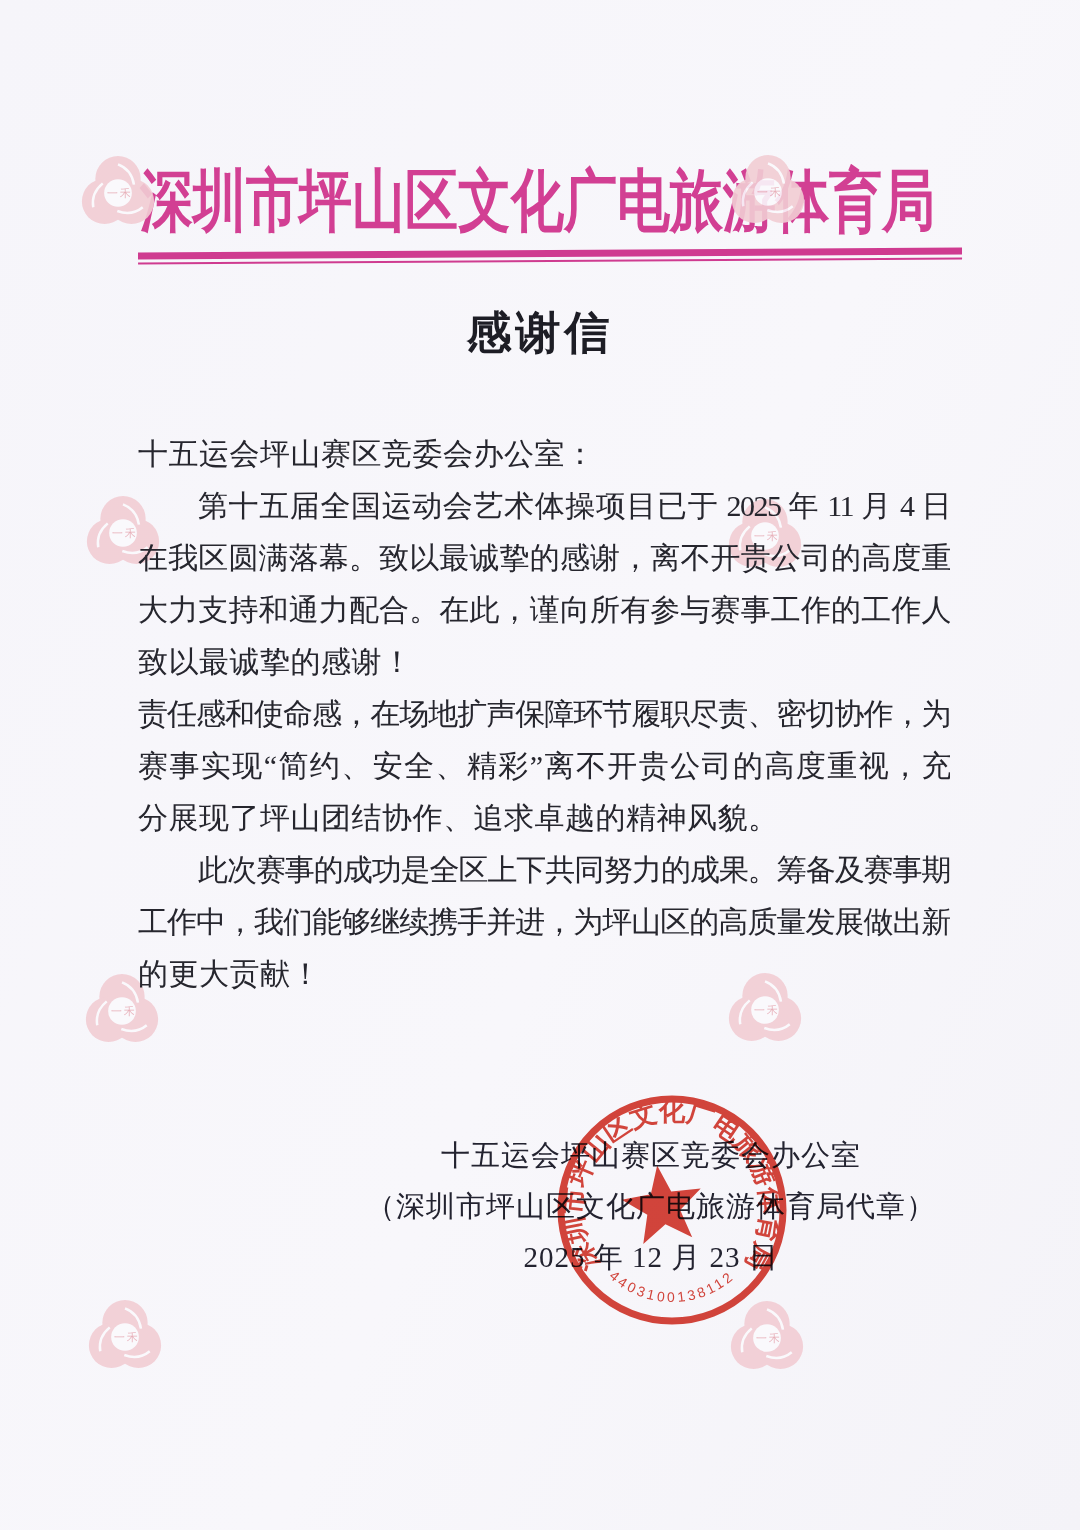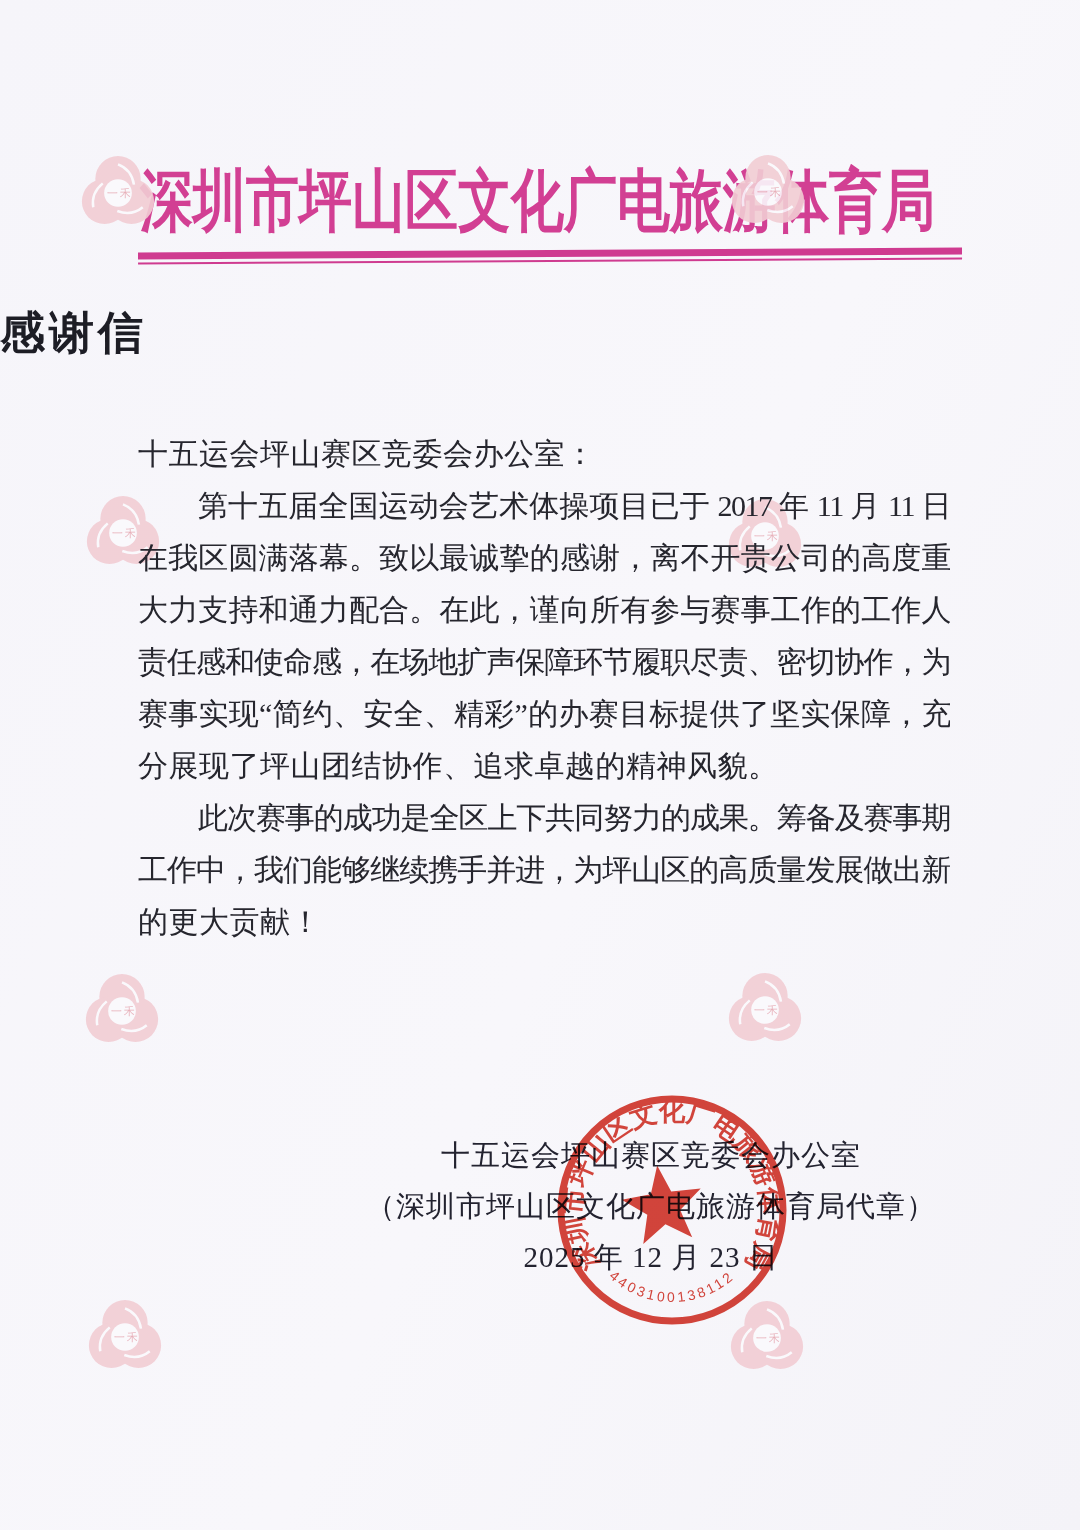--- a/index.html
+++ b/index.html
@@ -21,21 +21,21 @@
     position:absolute;left:138px;top:250px;width:824px;height:0;
     border-top:7px solid #cf3b90;
     transform:rotate(-0.35deg);
   }
   .head-rule::after{
     content:"";position:absolute;left:0;top:3px;width:100%;height:2px;
     background:#cf3b90;
   }
   
   .doc-title{
-    position:absolute;left:0;top:303px;width:1080px;
+    position:absolute;left:0;top:303px;width:1080px;text-align:center;
     font-size:45px;font-weight:bold;letter-spacing:4px;color:#1d1d25;
   }
   
   .body-block{
     position:absolute;left:138px;top:428px;width:812px;
     font-size:30px;line-height:52px;letter-spacing:-1.5px;
     z-index:2;
   }
   .line{
     text-align:justify;text-align-last:justify;
@@ -110,25 +110,26 @@
       <use href="#wmsym"></use>
     </svg>
 
   <div class="letterhead">深圳市坪山区文化广电旅游体育局</div>
   <div class="head-rule"></div>
 
   <div class="doc-title">感谢信</div>
 
   <div class="body-block">
     <div class="line salutation">十五运会坪山赛区竞委会办公室：</div>
-    <div class="line start">第十五届全国运动会艺术体操项目已于 2017 年 11 月 11 日</div>
+    <div class="line start">第十五届全国运动会艺术体操项目已于 2025 年 11 月 4 日</div>
     <div class="line">在我区圆满落幕。致以最诚挚的感谢，离不开贵公司的高度重视、</div>
     <div class="line">大力支持和通力配合。在此，谨向所有参与赛事工作的工作人员，</div>
+    <div class="line end">致以最诚挚的感谢！</div>
     <div class="line">责任感和使命感，在场地扩声保障环节履职尽责、密切协作，为</div>
-    <div class="line">赛事实现“简约、安全、精彩”的办赛目标提供了坚实保障，充</div>
+    <div class="line">赛事实现“简约、安全、精彩”离不开贵公司的高度重视，充</div>
     <div class="line end">分展现了坪山团结协作、追求卓越的精神风貌。</div>
     <div class="line start">此次赛事的成功是全区上下共同努力的成果。筹备及赛事期间</div>
     <div class="line">工作中，我们能够继续携手并进，为坪山区的高质量发展做出新</div>
     <div class="line end">的更大贡献！</div>
   </div>
 
   <div class="sig-block">
     <div>十五运会坪山赛区竞委会办公室</div>
     <div>（深圳市坪山区文化广电旅游体育局代章）</div>
     <div>2025 年 12 月 23 日</div>

